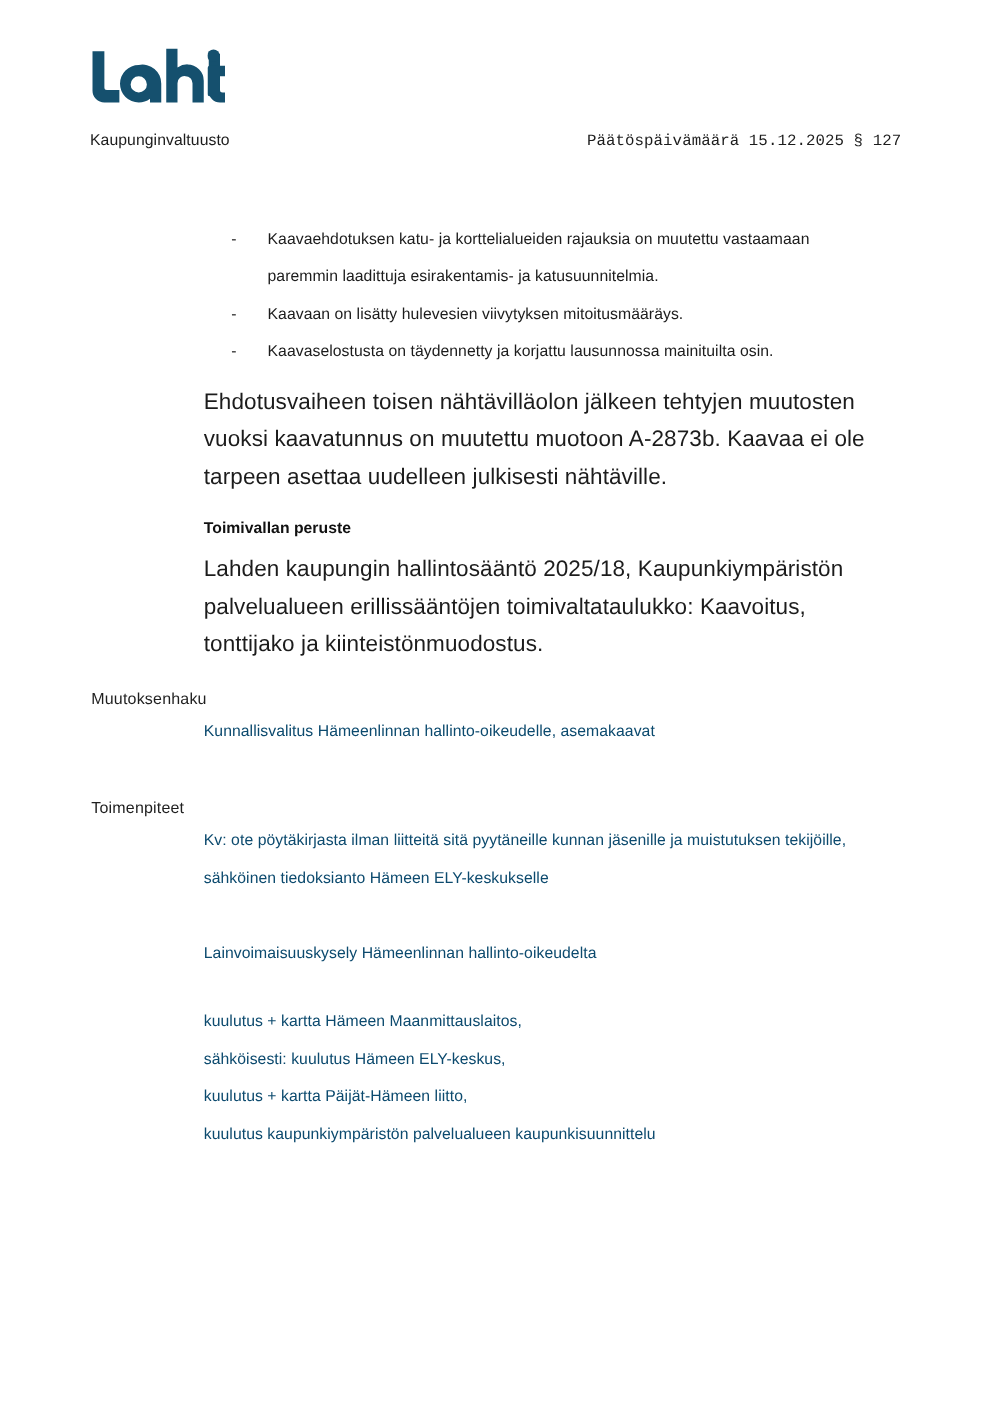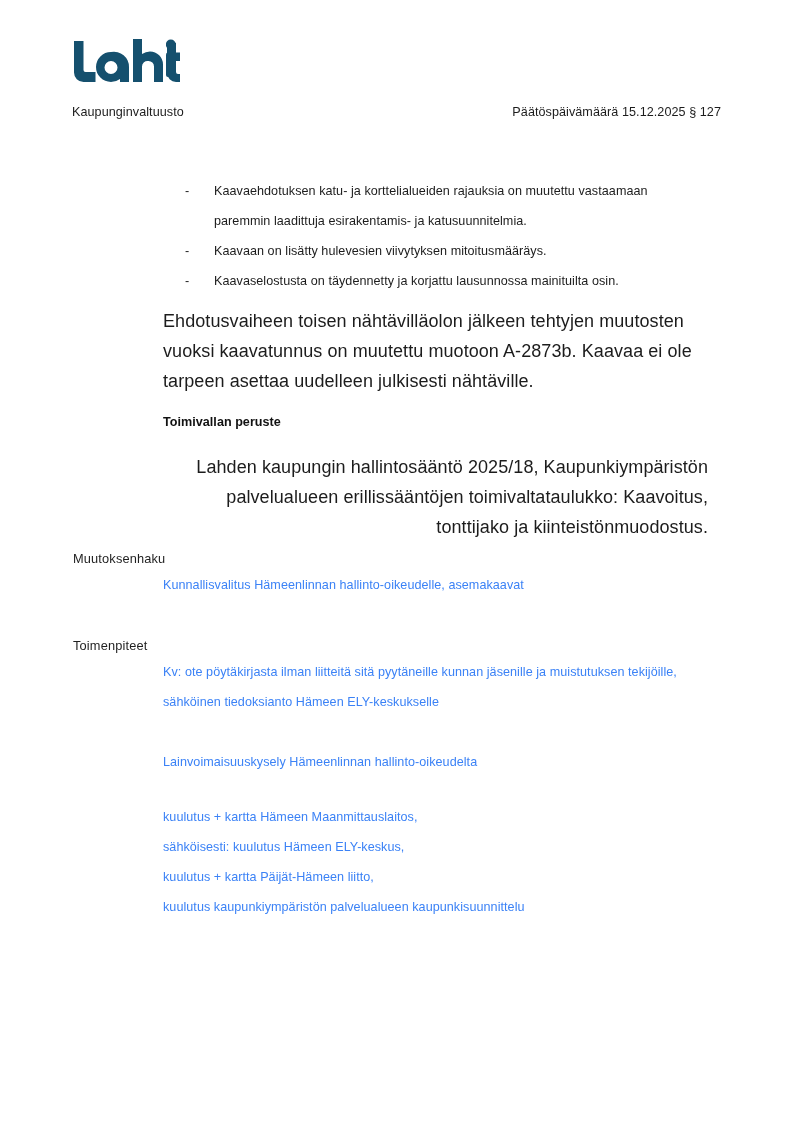--- a/index.html
+++ b/index.html
@@ -42,21 +42,21 @@
     top: 105px;
     width: 649px;
     display: flex;
     justify-content: space-between;
     align-items: baseline;
     font-size: 12.6px;
     color: #1c1c1c;
     letter-spacing: 0.005em;
   }
   .header-left { white-space: nowrap; }
-  .header-right { white-space: nowrap; }
+  .header-right { white-space: nowrap; font-family: Liberation Mono, monospace; }
 
   .bullet-list {
     position: absolute;
     left: 185px;
     top: 176px;
     width: 520px;
   }
   .bullet-item {
     display: flex;
     align-items: flex-start;
@@ -80,21 +80,21 @@
   .para {
     position: absolute;
     left: 163px;
     width: 545px;
     font-size: 18px;
     line-height: 30px;
     color: #1c1c1c;
     letter-spacing: 0.004em;
   }
   .para-intro  { top: 306px; }
-  .para-basis  { top: 452px; text-align: right; }
+  .para-basis  { top: 440px; }
 
   .sub-heading {
     position: absolute;
     left: 163px;
     top: 411px;
     font-size: 12.6px;
     line-height: 22px;
     font-weight: bold;
     color: #111111;
     letter-spacing: 0.002em;
@@ -110,21 +110,21 @@
     font-weight: 300;
     letter-spacing: 0.012em;
     white-space: nowrap;
   }
   .section-body {
     position: absolute;
     left: 163px;
     width: 560px;
     font-size: 12.6px;
     line-height: 30px;
-    color: #3b82f6;
+    color: #0c4a6e;
     letter-spacing: 0.004em;
   }
 
   .heading-muutoksenhaku { top: 549px; }
   .body-muutoksenhaku    { top: 570px; }
 
   .heading-toimenpiteet  { top: 636px; }
   .body-toimenpiteet     { top: 657px; }
 
   .body-lainvoima-kysely { top: 747px; }

